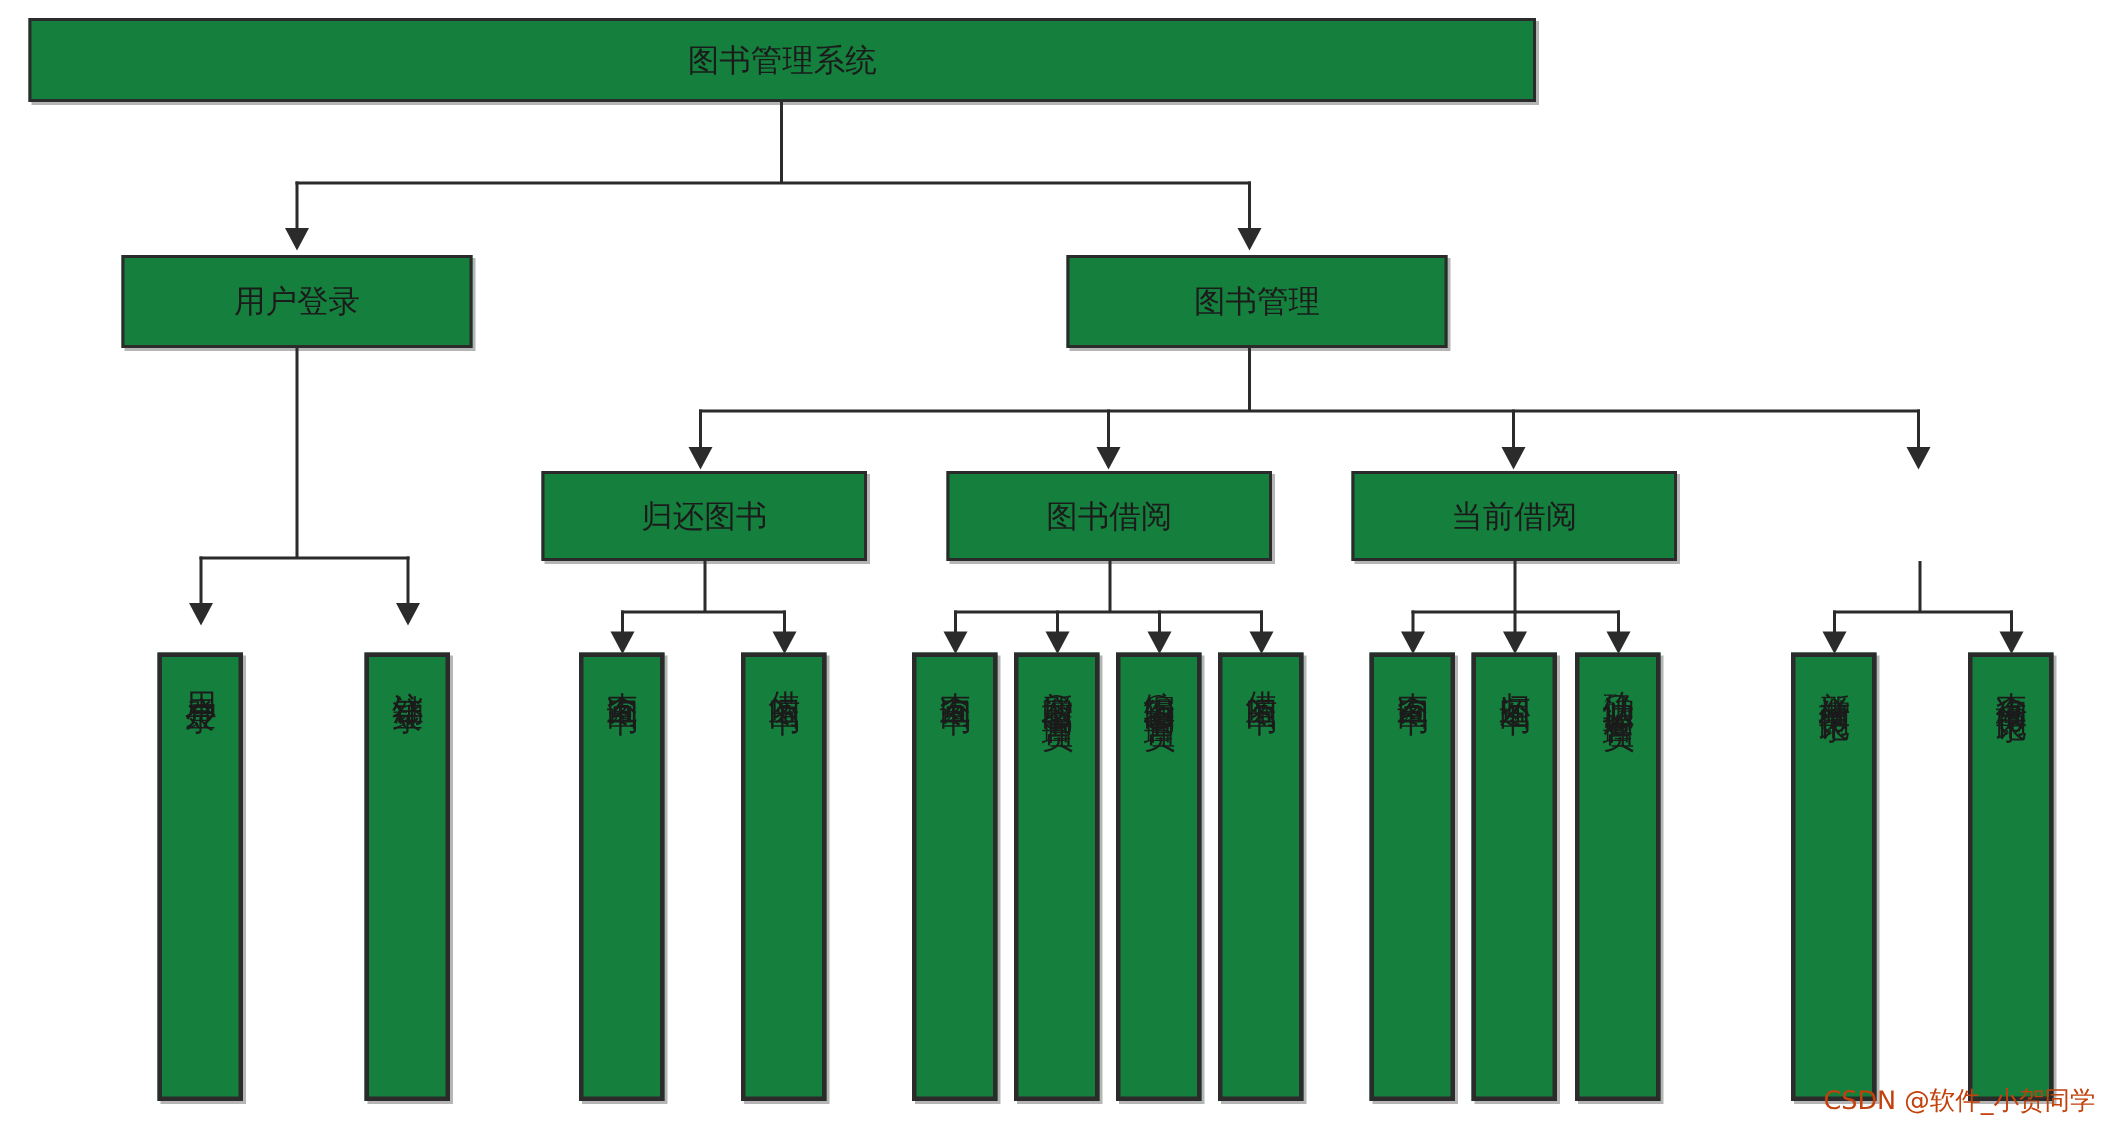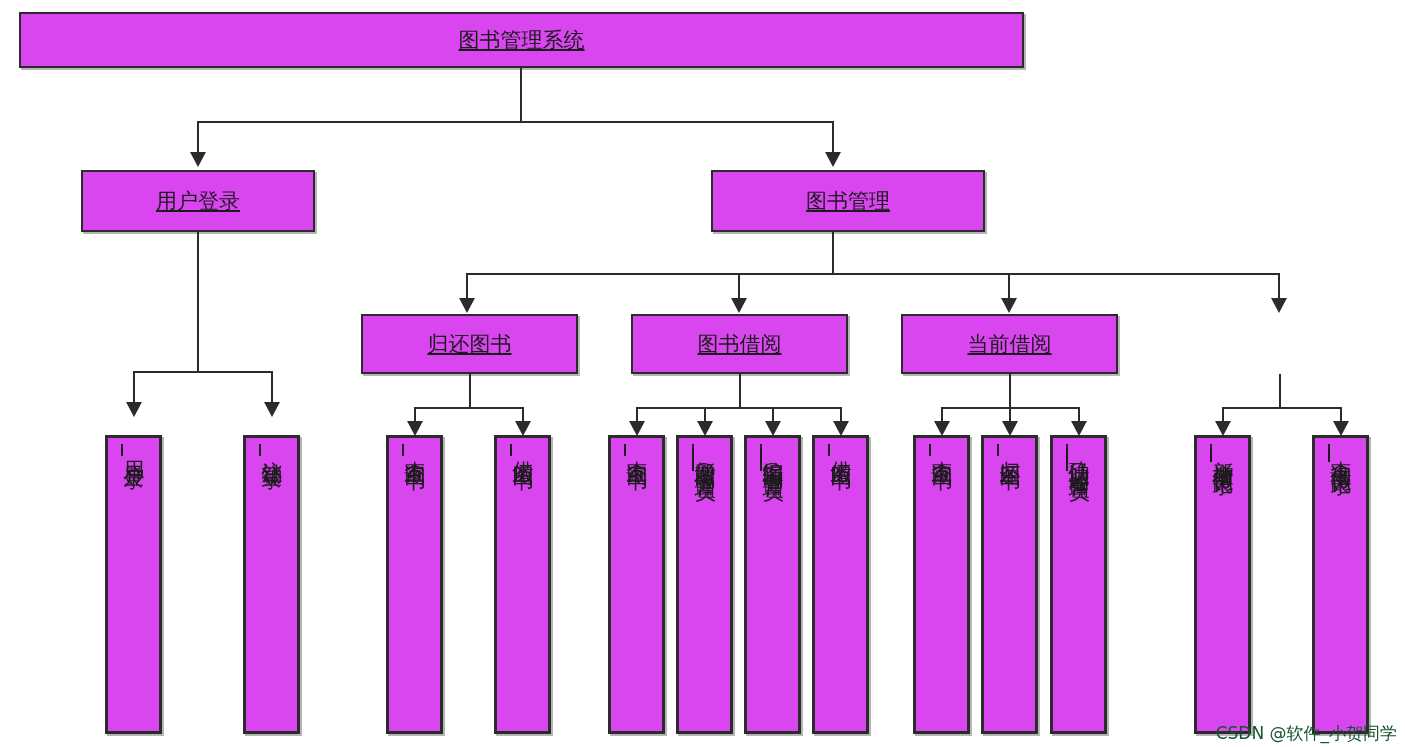--- a/index.html
+++ b/index.html
@@ -14,28 +14,27 @@
     position: relative;
     width: 1405px;
     height: 747px;
     background: #ffffff;
     overflow: hidden;
   }
   
   .node {
     position: absolute;
     box-sizing: border-box;
-    background: #d946ef;
+    background: #15803d;
     border: 2px solid #2b2b2b;
     box-shadow: 2px 2px 0 0 rgba(120,120,120,0.55);
     display: flex;
     align-items: center;
     justify-content: center;
     color: #1b1b1b;
-    text-decoration: underline;
   }
   .node .label {
     text-align: center;
     line-height: 1.15;
     white-space: nowrap;
   }
   
   .node.horiz .label {
     font-size: 21px;
   }
@@ -74,21 +73,21 @@
     border-left: 8px solid transparent;
     border-right: 8px solid transparent;
     border-top: 15px solid #2b2b2b;
   }
   
   #watermark {
     position: absolute;
     right: 8px;
     bottom: 2px;
     font-size: 17px;
-    color: #14532d;
+    color: #c2410c;
     white-space: nowrap;
     pointer-events: none;
   }
 </style>
 </head>
 <body>
 
 <div id="canvas">
 
   <div class="node horiz" style="left:19px; top:12px; width:1005px; height:56px;">
@@ -102,21 +101,21 @@
   <div class="vline" style="left:197px; top:121px; height:32px;"></div>
   <div class="arrow" style="left:190px; top:152px;"></div>
 
   <div class="vline" style="left:832px; top:121px; height:32px;"></div>
   <div class="arrow" style="left:825px; top:152px;"></div>
 
   <div class="node horiz" style="left:81px; top:170px; width:234px; height:62px;">
     <span class="label">用户登录</span>
   </div>
 
-  <div class="node horiz" style="left:711px; top:170px; width:274px; height:62px;">
+  <div class="node horiz" style="left:711px; top:170px; width:254px; height:62px;">
     <span class="label">图书管理</span>
   </div>
 
   <div class="vline" style="left:197px; top:232px; height:140px;"></div>
   <div class="hline" style="left:133px; top:371px; width:140px;"></div>
   <div class="vline" style="left:133px; top:371px; height:32px;"></div>
   <div class="arrow" style="left:126px; top:402px;"></div>
   <div class="vline" style="left:271px; top:371px; height:32px;"></div>
   <div class="arrow" style="left:264px; top:402px;"></div>
 

